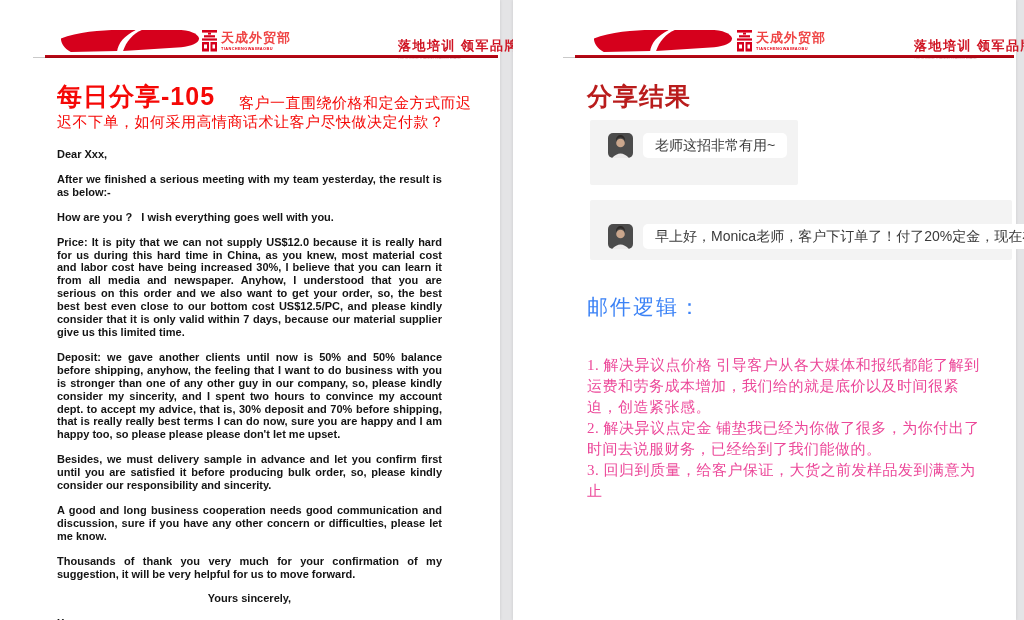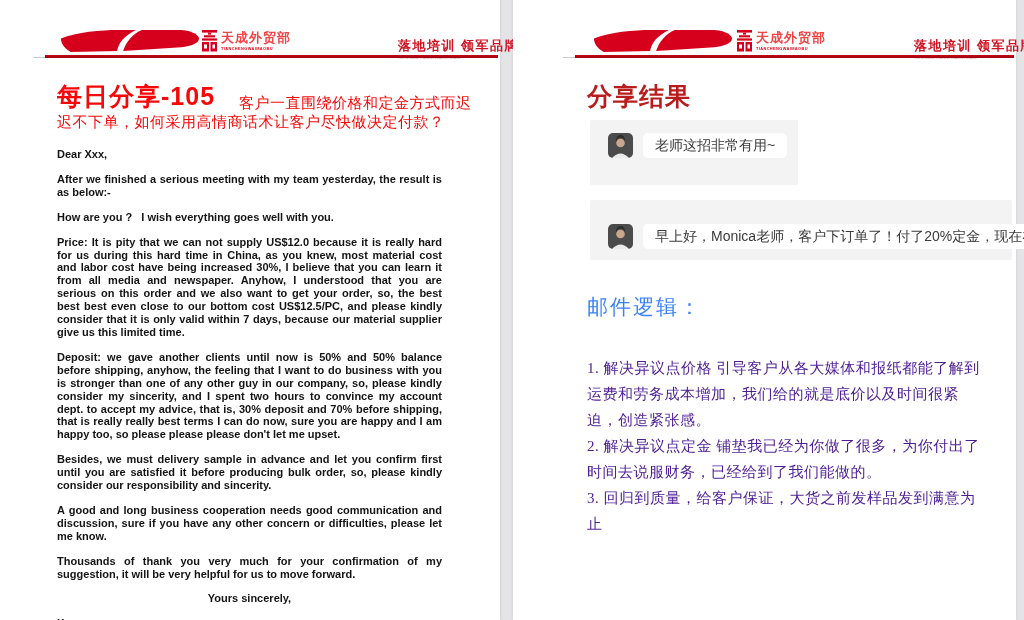--- a/index.html
+++ b/index.html
@@ -51,21 +51,21 @@
   .chat-card{position:absolute;left:77px;background:#f3f3f3;border-radius:2px;box-sizing:border-box}
   .card1{top:120px;width:208px;height:65px}
   .card2{top:200px;width:422px;height:60px}
   .chat-row{display:flex;align-items:flex-start;gap:10px;padding:13px 14px 0 18px}
   .card2 .chat-row{padding-top:24px}
   .avatar{width:25px;height:25px;border-radius:5px;overflow:hidden;flex:none}
   .bubble{background:#fff;border-radius:5px;padding:6px 12px;font-size:14px;color:#3a3a3a;white-space:nowrap;line-height:13px}
 
   .logic{position:absolute;left:74px;top:293px;width:398px;font-family:"Liberation Serif",serif}
   .logic-heading{font-size:21px;font-weight:normal;color:#3b82f6;letter-spacing:2px}
-  .logic-items{margin-top:34px;font-size:15px;line-height:26px;color:#4c1d95;letter-spacing:.5px}
+  .logic-items{margin-top:34px;font-size:15px;line-height:21px;color:#ec4899;letter-spacing:.5px}
   .logic-items p{margin:0}
 </style>
 </head>
 <body>
 
 <div class="page page-left">
 
   <div class="header">
     <svg class="swoosh" viewBox="0 0 145 27" preserveAspectRatio="none">
       <path d="M4,11 C20,4 45,2 62,2 L80,2 C68,8 62,16 61,24 L14,25 C7,21 4,16 4,11 Z" fill="#d6001c"></path>

